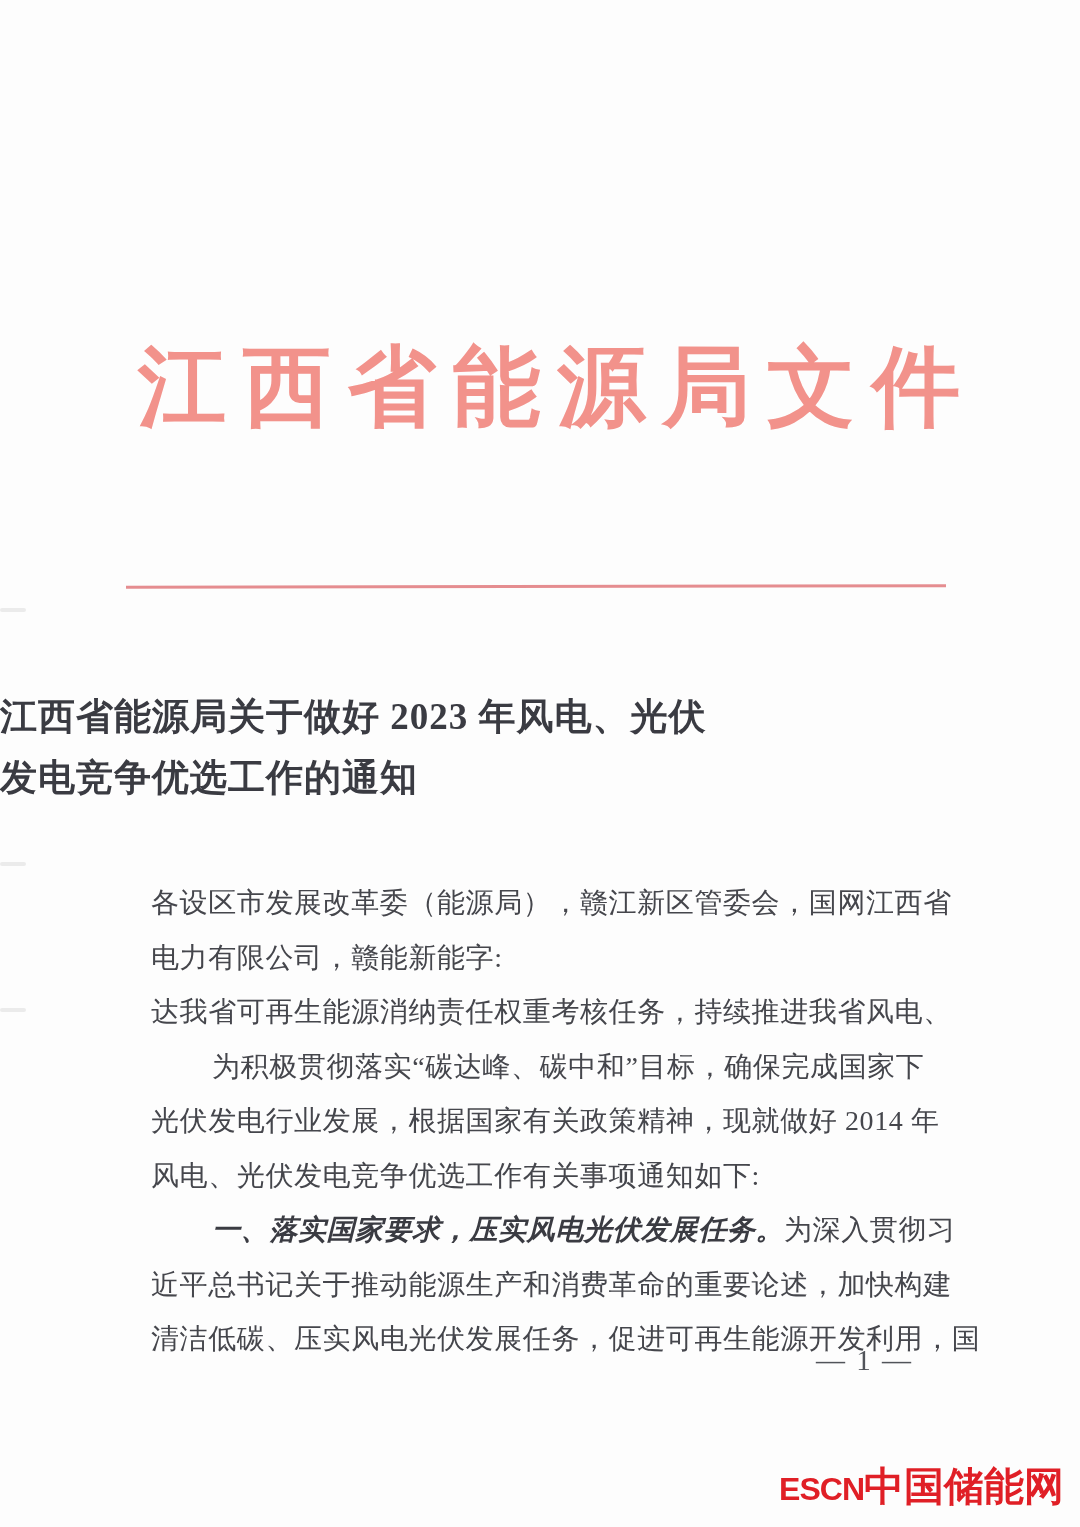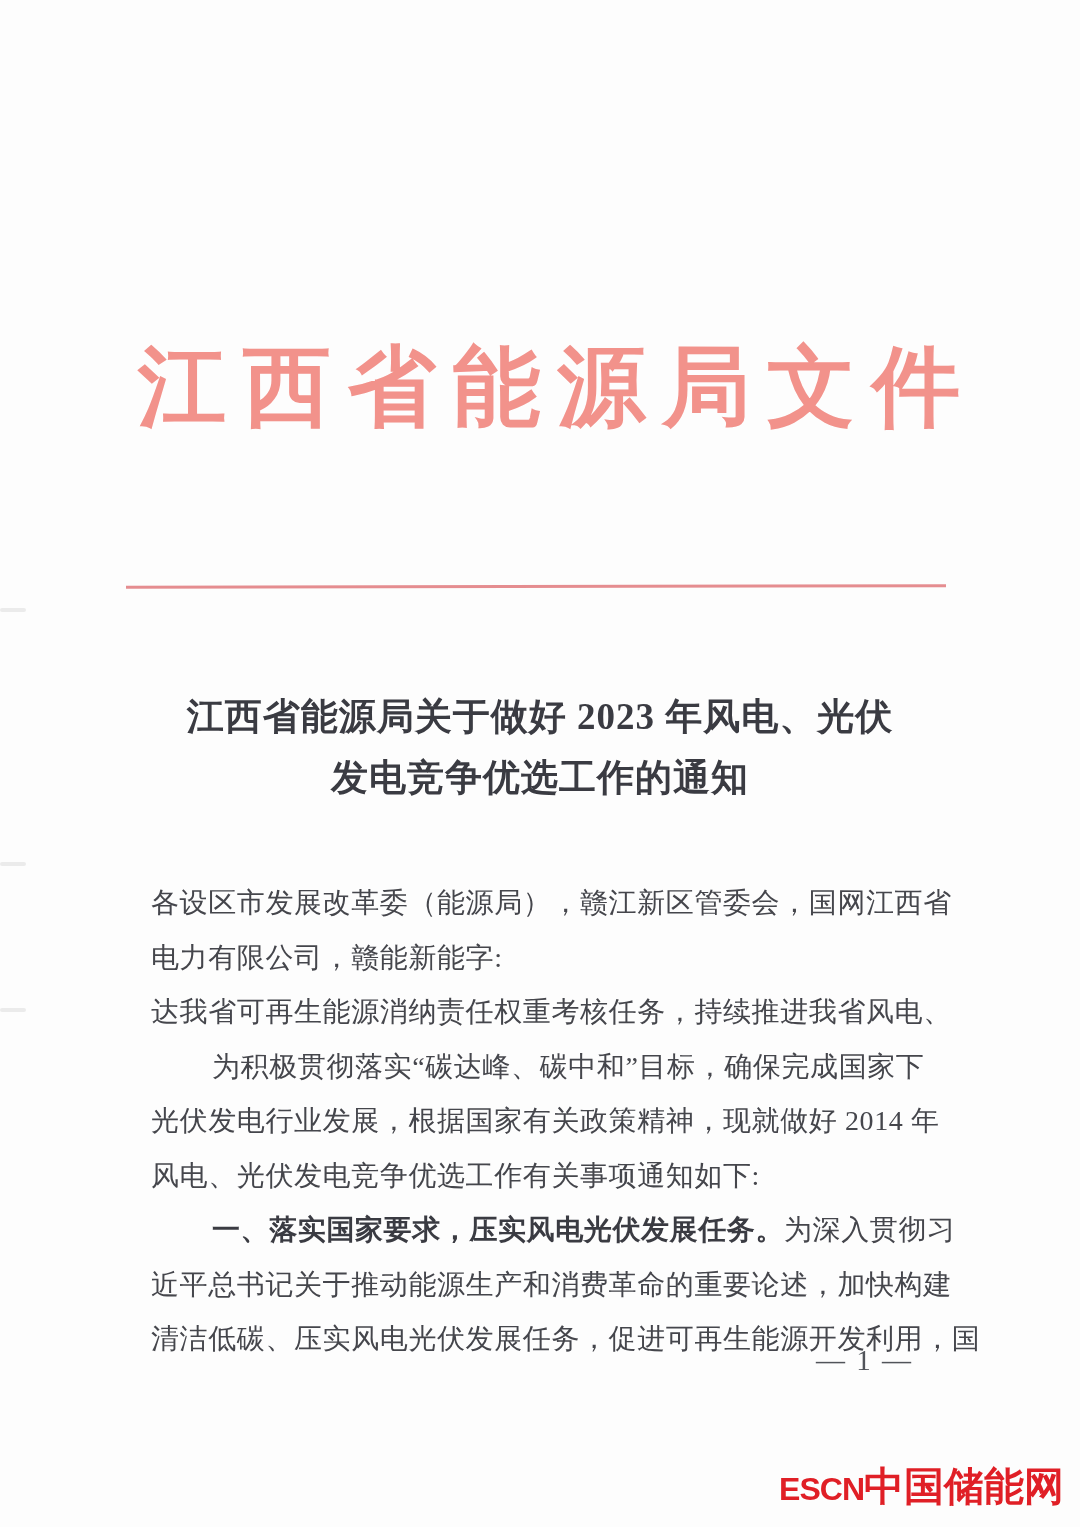--- a/index.html
+++ b/index.html
@@ -31,32 +31,32 @@
     text-align:center;font-size:31px;letter-spacing:3px;
     color:#4a4b52;
   }
   .divider{
     position:absolute;top:585px;left:126px;width:820px;height:3px;
     background:var(--divider-red);
     transform:rotate(-0.12deg);
   }
   .doc-title{
     position:absolute;top:686px;left:0;width:100%;
-    text-align:center;font-weight:700;
+    font-weight:700;
     font-size:37px;line-height:61px;letter-spacing:1px;
     color:var(--title-text);
   }
   .doc-body{
     position:absolute;top:876px;left:151px;width:806px;
     font-size:28px;line-height:54.5px;letter-spacing:0.6px;
     color:var(--body-text);
   }
   .body-line{white-space:nowrap;}
   .body-line.indent{text-indent:61px;}
-  .body-line .bold{font-weight:700;color:var(--title-text);}
+  .body-line .bold{font-weight:700;color:var(--title-text);font-style:italic;}
   .page-number{
     position:absolute;top:1344px;left:143px;width:770px;
     text-align:right;font-size:29px;letter-spacing:2px;
     color:#51545a;
   }
   .logo{
     position:absolute;top:1464px;right:16px;
     font-family:"Liberation Sans","DejaVu Sans",sans-serif;
     font-weight:700;font-size:40px;line-height:1.1;
     color:var(--logo-red);

